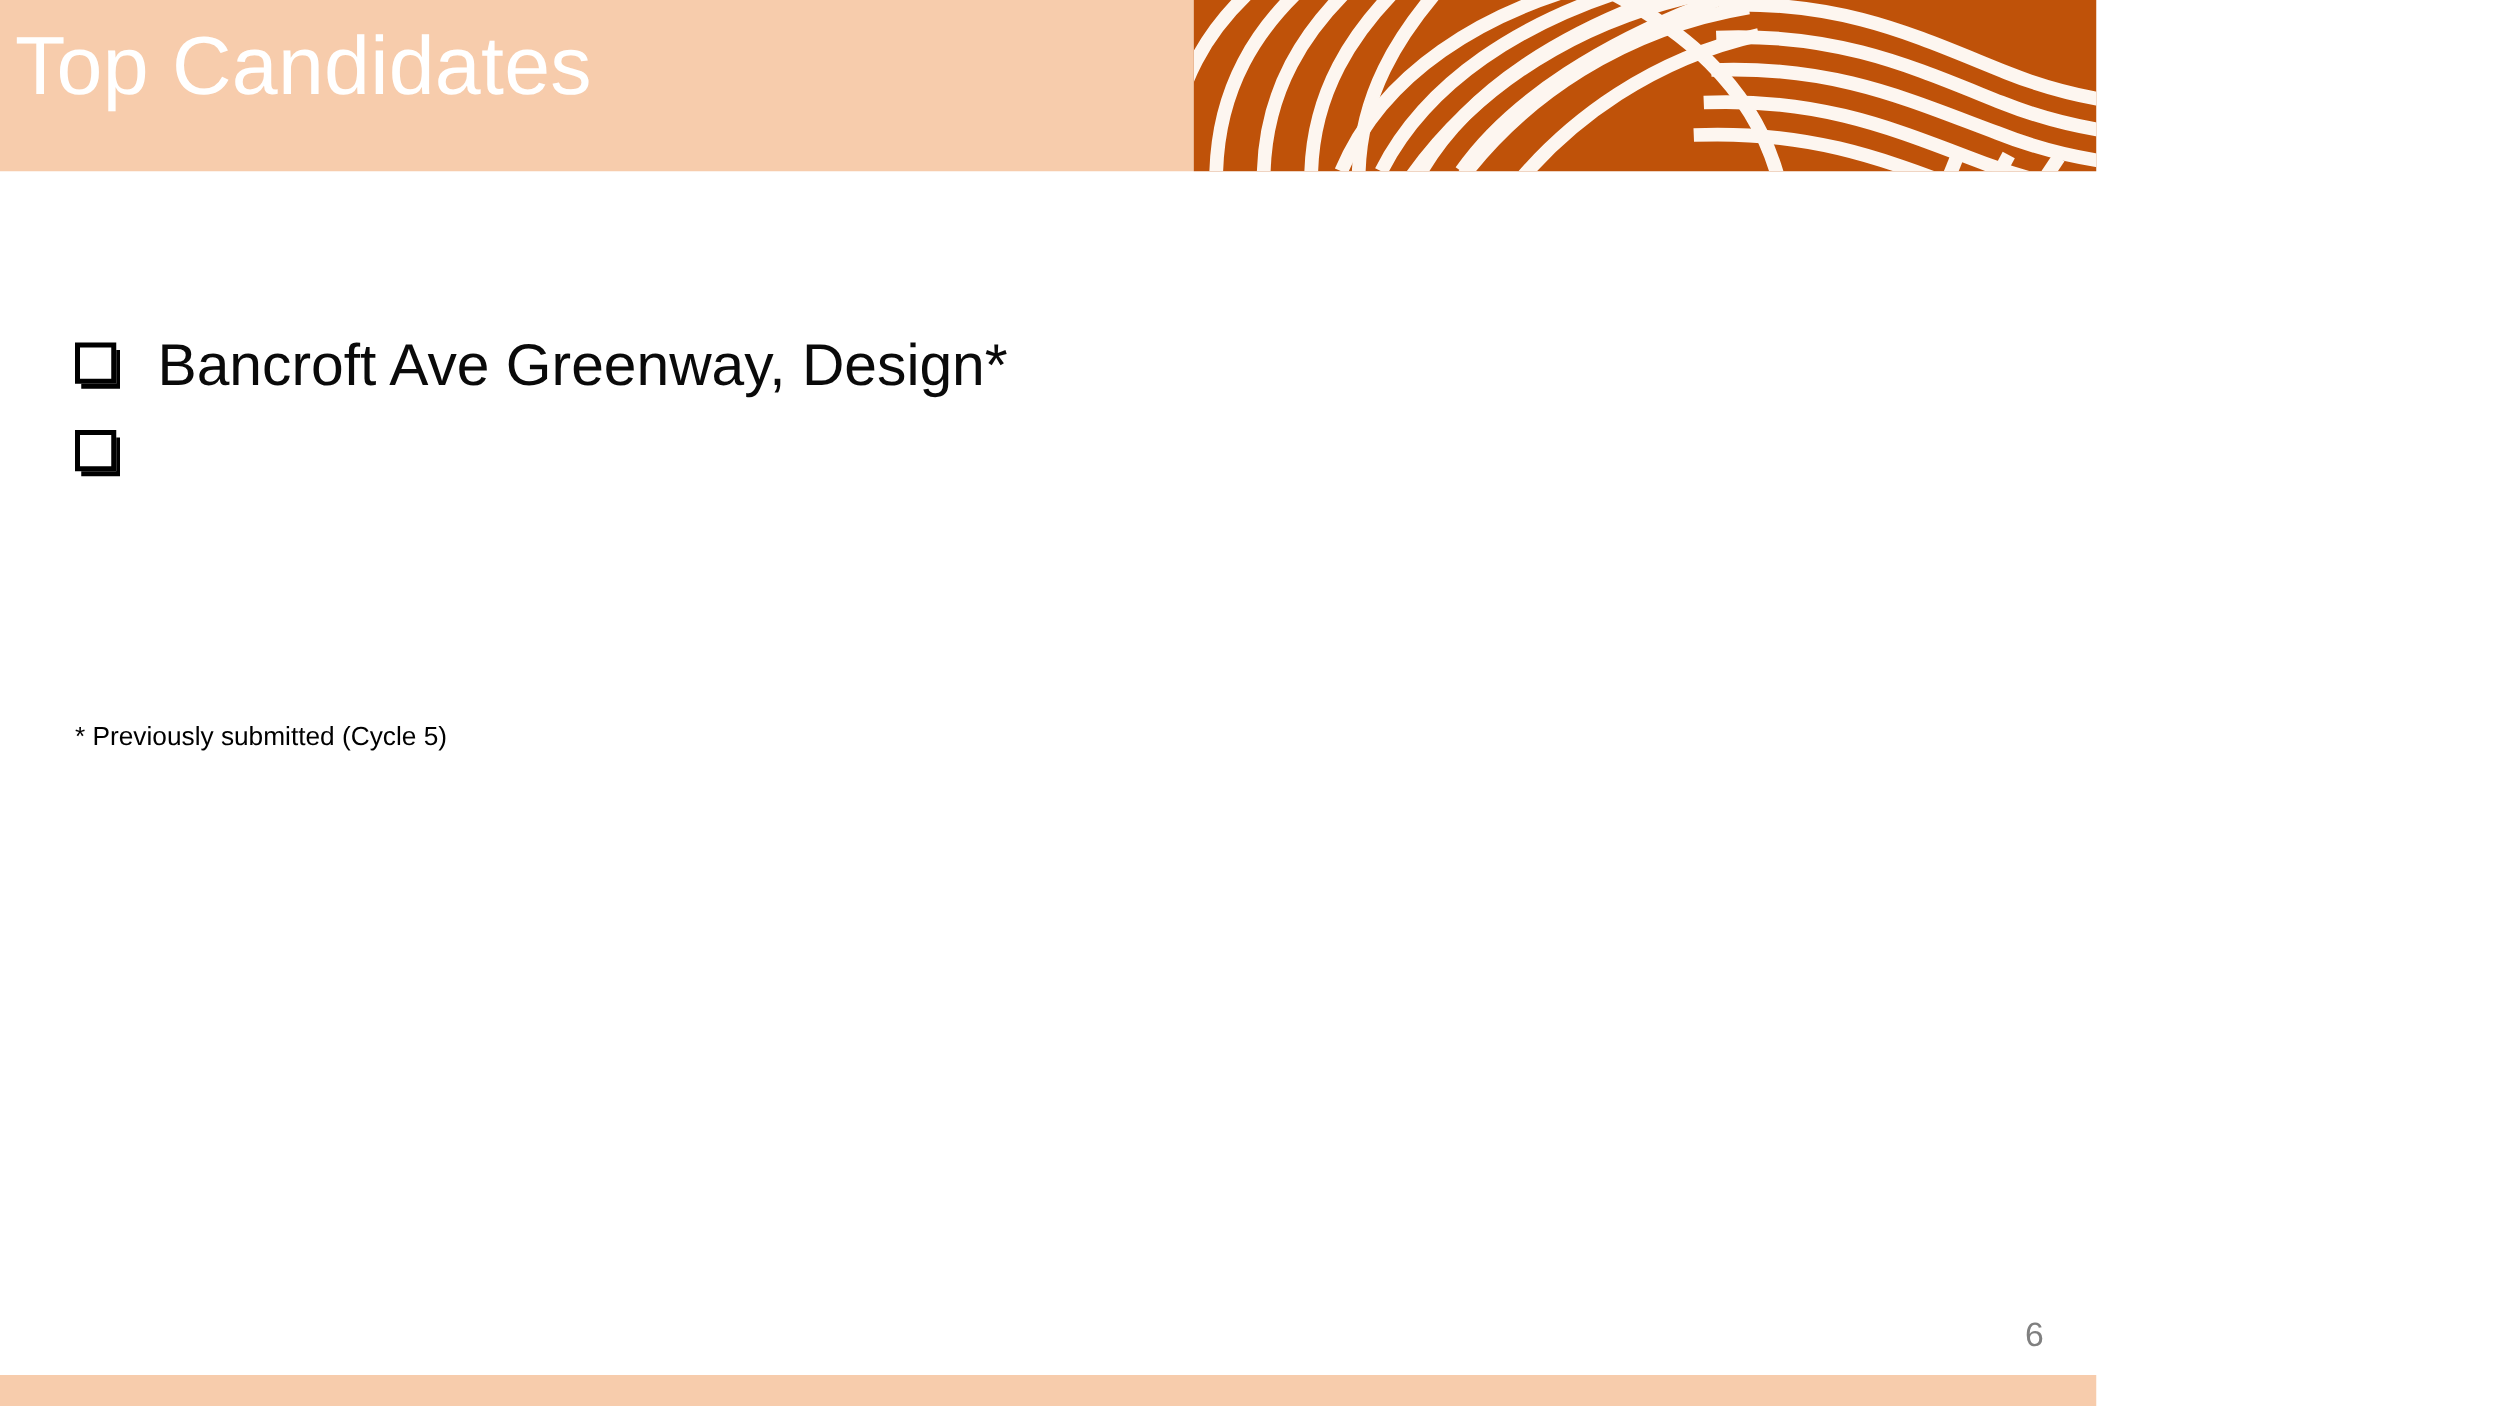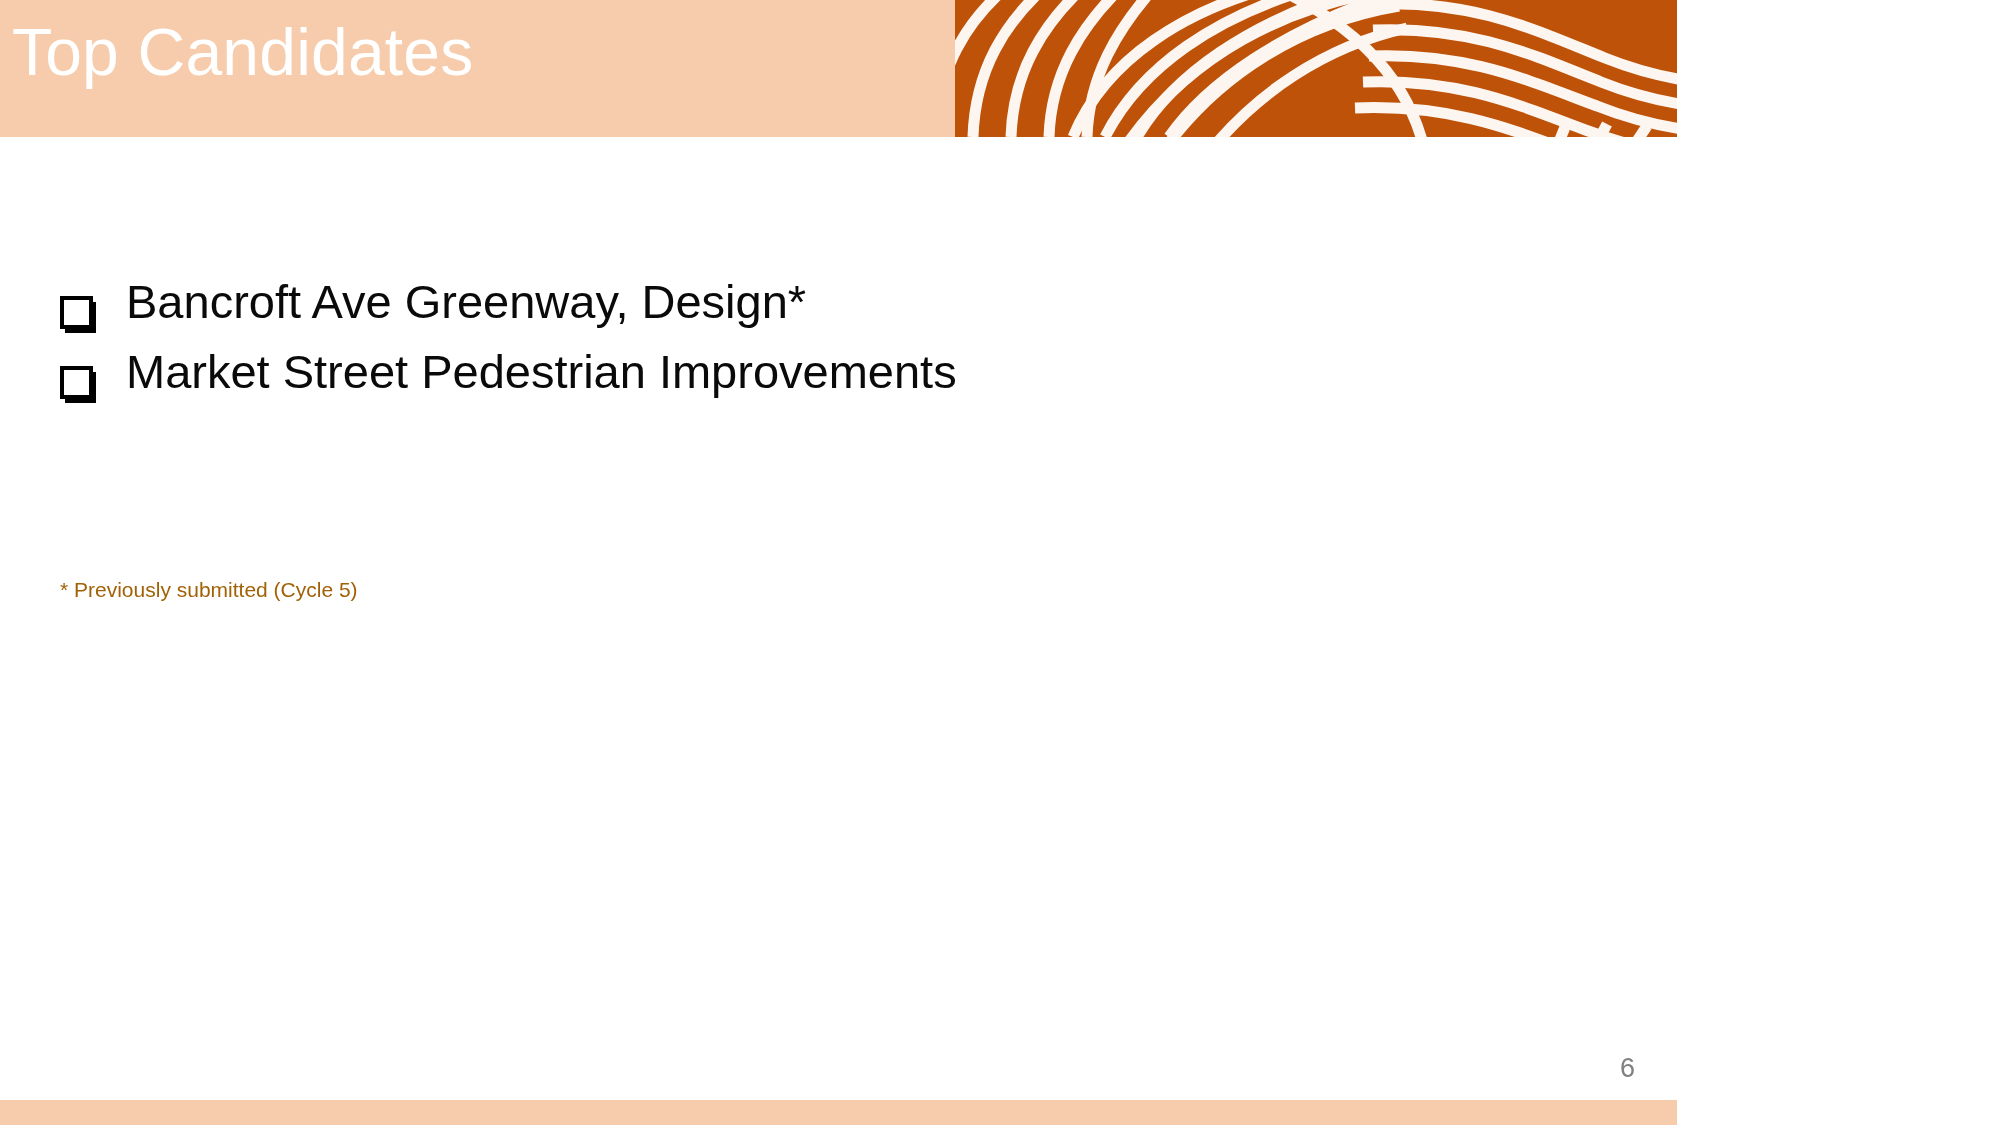--- a/index.html
+++ b/index.html
@@ -62,21 +62,21 @@
   
   .body-list {
     position: absolute;
     left: 60px;
     top: 262px;
     width: 1800px;
   }
 
   .list-item {
     display: flex;
-    align-items: flex-end;
+    align-items: flex-start;
     height: 70px;
   }
 
   .bullet-box {
     position: relative;
     flex: 0 0 auto;
     width: 36px;
     height: 36px;
     margin-top: 12px;
     margin-right: 30px;
@@ -118,21 +118,21 @@
   }
 
   
   .footnote {
     position: absolute;
     left: 60px;
     top: 578px;
     font-family: "Liberation Sans", sans-serif;
     font-size: 21px;
     font-weight: 400;
-    color: #a16207;
+    color: #000000;
     white-space: nowrap;
   }
 
   
   .page-number {
     position: absolute;
     right: 42px;
     top: 1053px;
     font-family: "Liberation Sans", sans-serif;
     font-size: 27px;
@@ -215,21 +215,20 @@
   <div class="body-list">
 
     <div class="list-item">
       <span class="bullet-box"></span>
       <span class="item-text"><span>Bancroft Ave Greenway, Design*</span></span>
     </div>
 
 
     <div class="list-item">
       <span class="bullet-box"></span>
-      <span class="item-text"><span>Market Street Pedestrian Improvements</span></span>
     </div>
 
   </div>
 
   <div class="footnote">* Previously submitted (Cycle 5)</div>
 
   <div class="page-number">6</div>
 
   <div class="bottom-bar"></div>
 

